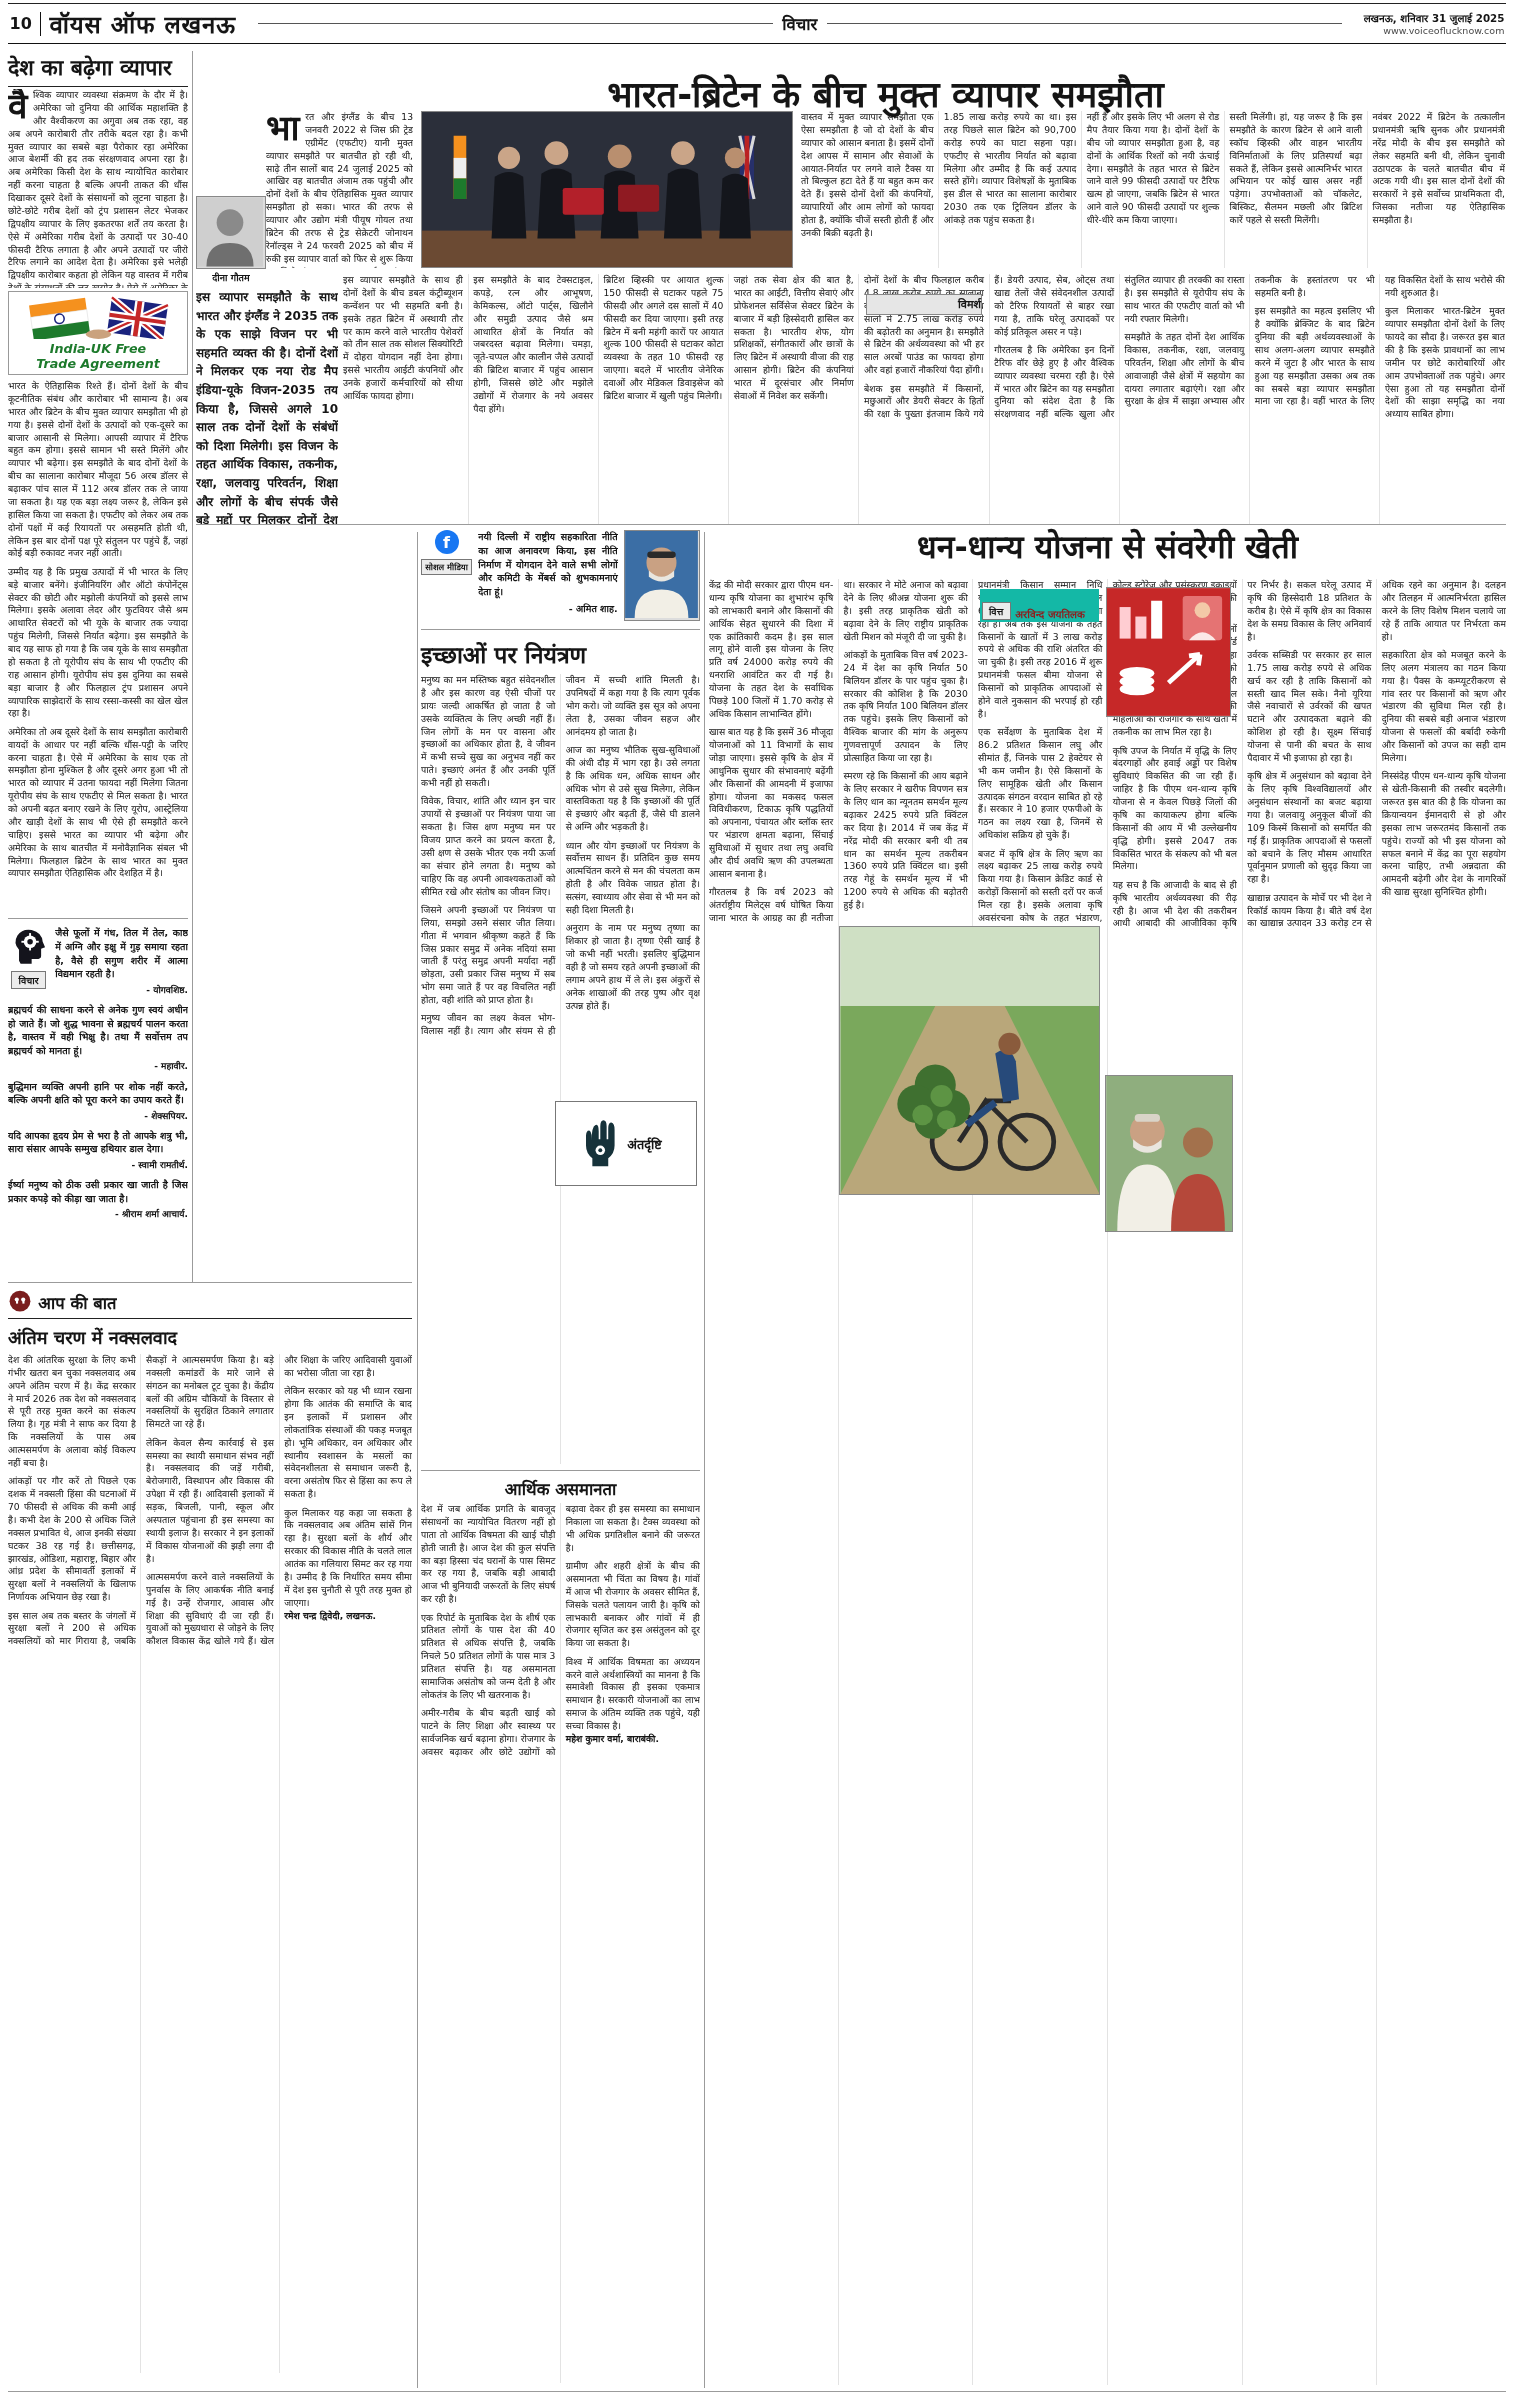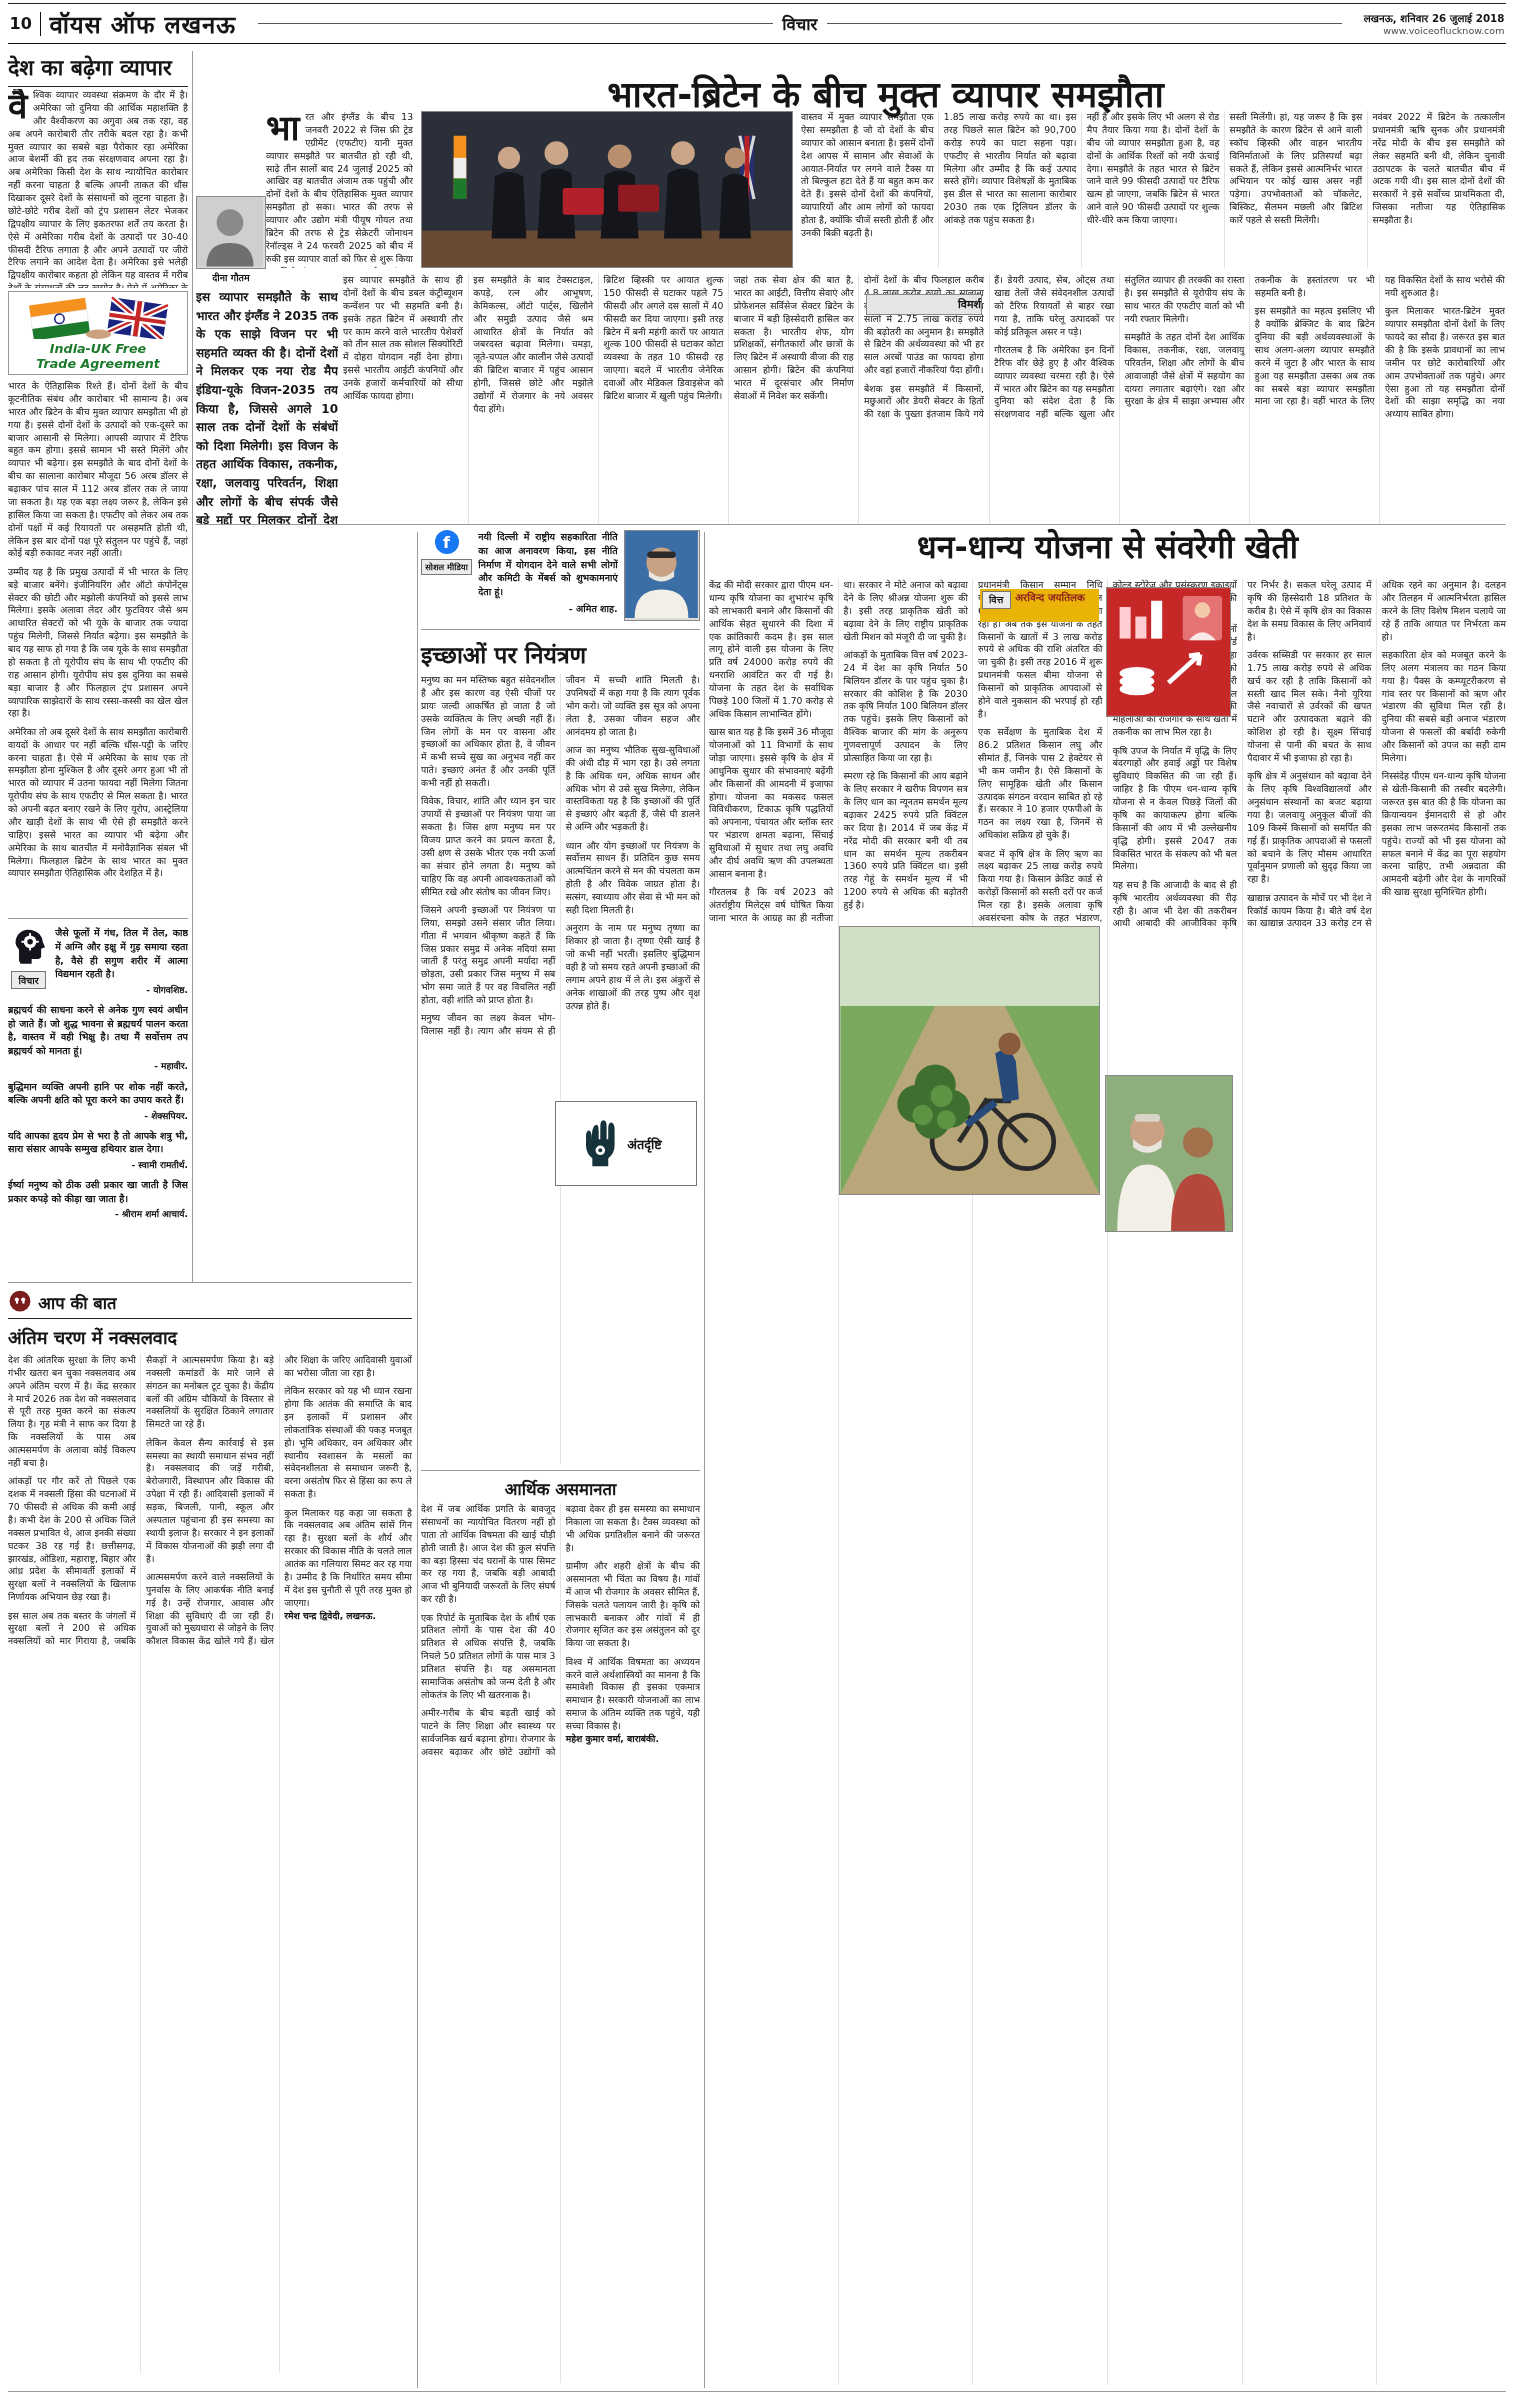--- a/index.html
+++ b/index.html
@@ -49,42 +49,42 @@
   .thoughts-top{display:flex;gap:6.3px;}
   .th-ic{width:52px;display:flex;flex-direction:column;align-items:center;gap:4px;}
   .quote-t{font-size:9.5px;font-weight:bold;line-height:1.45;text-align:justify;margin:0 0 1.6px;}
   .quote-b{font-size:9px;font-weight:bold;text-align:right;margin:0 0 7.1px;}
   
   .letters-hd{display:flex;align-items:center;gap:6.3px;border-bottom:1.6px solid #222;padding-bottom:4px;}
   .letters-label{font-size:16.6px;font-weight:800;}
   
   .insight{display:flex;align-items:center;gap:6.3px;background:#fff;border:0.8px solid #777;padding:22px;}
   .insight-label{font-weight:800;font-size:12.7px;}
-  .byline-card{display:flex;align-items:flex-start;gap:4.7px;background:#eab308;}
+  .byline-card{display:flex;align-items:flex-end;gap:4.7px;background:#14b8a6;}
   .green-cap{color:#1d7a2c;font-weight:800;font-style:italic;font-size:12.7px;line-height:1.15;text-align:center;}
   .indiauk{border:0.8px solid #999;background:#fff;padding:3.2px;text-align:center;}
 </style>
 </head>
 <body>
 
 <div id="page">
 
   <div class="abs hdr" style="left:8px;top:3.2px;width:1498px;height:41px;">
     <div class="hdr-left">
       <span class="pageno">10</span>
       <span class="vbar"></span>
       <span class="mast">वॉयस ऑफ लखनऊ</span>
     </div>
     <div class="hdr-center">
       <span class="hline"></span>
       <span class="section-name">विचार</span>
       <span class="hline"></span>
     </div>
     <div class="hdr-right">
-      <div class="dateline">लखनऊ, शनिवार 26 जुलाई 2018</div>
+      <div class="dateline">लखनऊ, शनिवार 31 जुलाई 2025</div>
       <div class="site">www.voiceoflucknow.com</div>
     </div>
   </div>
 
   <div class="rule" style="left:192px;top:51px;width:0.8px;height:1231px;"></div>
   <div class="rule" style="left:196px;top:524px;width:1310px;height:0.8px;"></div>
   <div class="rule" style="left:417px;top:532px;width:0.8px;height:1856px;"></div>
   <div class="rule" style="left:704px;top:532px;width:0.8px;height:1856px;"></div>
   <div class="rule" style="left:8px;top:1282px;width:404px;height:0.8px;"></div>
   <div class="rule" style="left:8px;top:918px;width:180px;height:0.8px;"></div>

